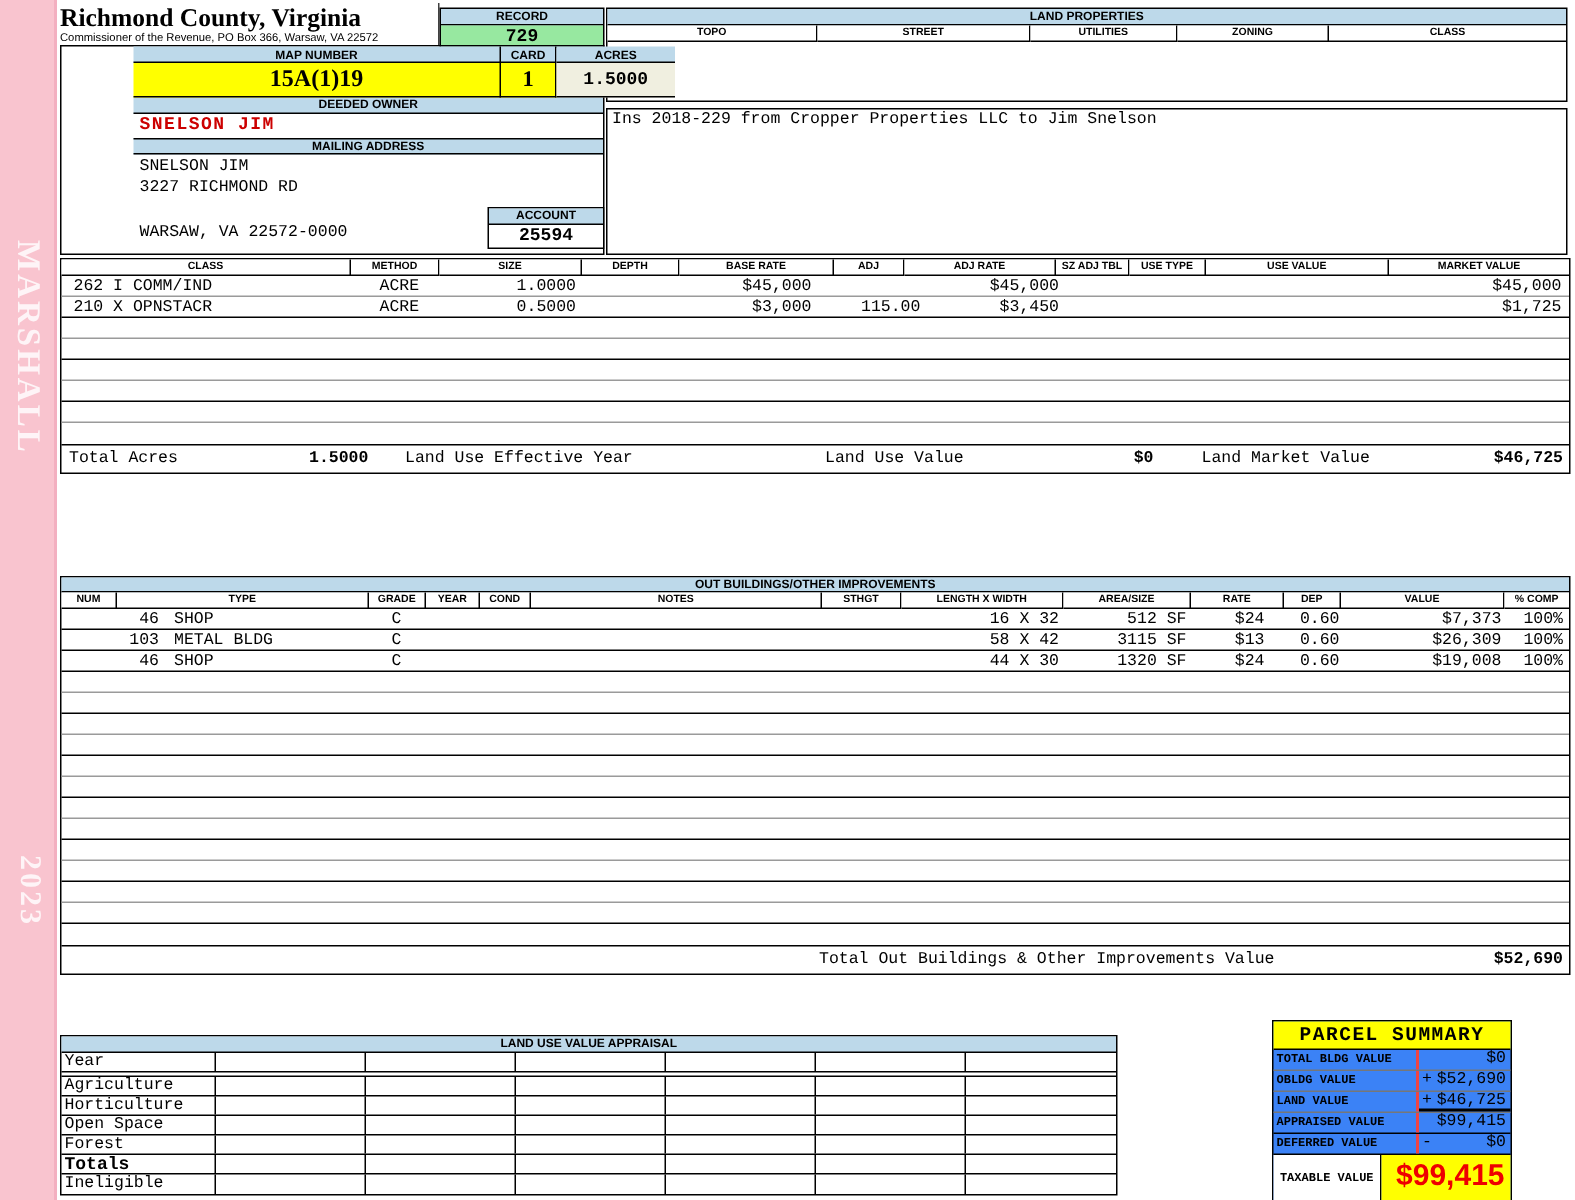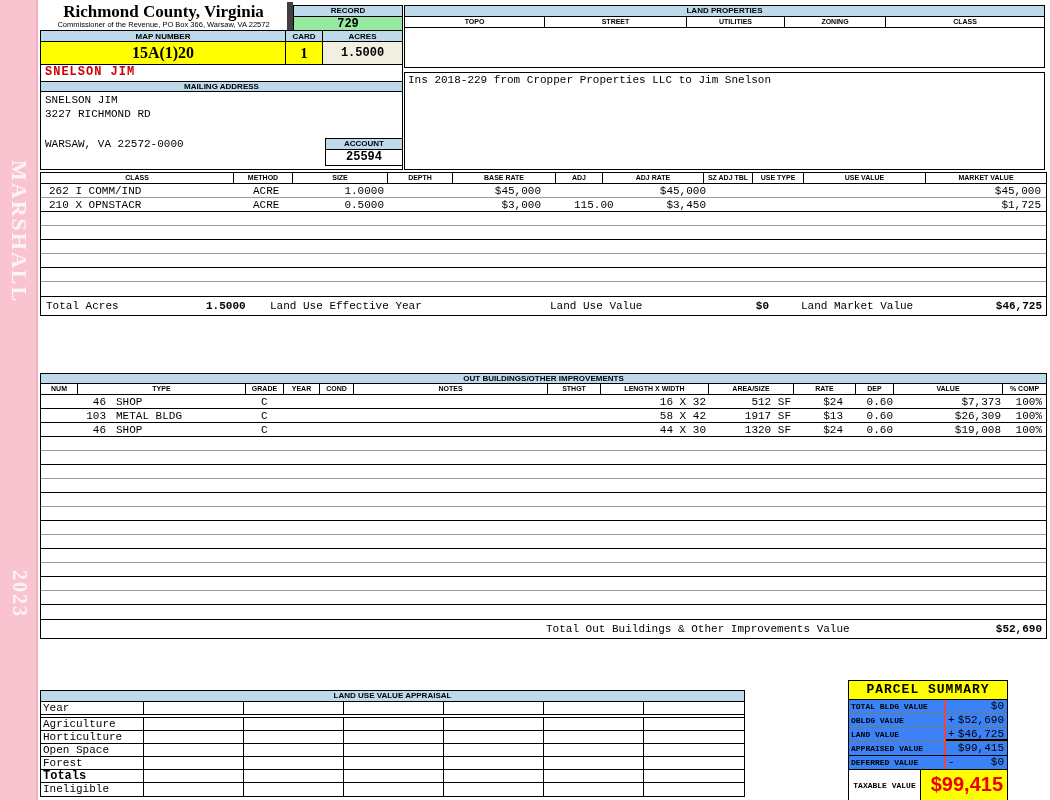--- a/index.html
+++ b/index.html
@@ -12,54 +12,54 @@
   
   .sidebar{left:0;top:0;width:38px;height:800px;background:var(--pink);border-right:2px solid #f3afc0;}
   .vtext{position:absolute;writing-mode:vertical-rl;font-family:"Liberation Serif",serif;font-weight:bold;color:rgba(255,255,255,.82);letter-spacing:2px;}
   .v1{left:6px;top:160px;font-size:22px;}
   .v2{left:8px;top:570px;font-size:20px;}
   
   .band{background:var(--blue);border-bottom:1px solid #000;font:bold 8px "Liberation Sans",sans-serif;text-align:center;line-height:10px;height:11px;overflow:hidden;}
   .rel{position:relative;}
   .cellspan{position:absolute;top:0;white-space:nowrap;font-family:"Liberation Mono",monospace;font-size:11px;line-height:14px;}
   
-  .titlebox{left:40px;top:2px;width:253px;height:28px;text-align:center;border-right:6px solid #404040;}
+  .titlebox{left:40px;top:2px;width:253px;height:28px;border-right:1px solid #404040;}
   .titlebox h1{font:bold 17px "Liberation Serif",serif;line-height:19px;}
   .titlebox .sub{font:7.5px "Liberation Sans",sans-serif;line-height:8px;}
   
   .recordbox{left:293px;top:5px;width:110px;border:1px solid #000;}
   .recordbox .val{background:var(--green);font:bold 12px "Liberation Mono",monospace;text-align:center;height:14px;line-height:14px;}
   
   .lpbox{left:404px;top:5px;width:641px;height:63px;border:1px solid #000;}
   .lp-grid{display:grid;grid-template-columns:140px 142px 98px 101px 158px;}
   .th{border-right:1px solid #000;border-bottom:1px solid #000;font:bold 7px "Liberation Sans",sans-serif;text-align:center;line-height:10px;height:11px;background:#fff;overflow:hidden;}
   .th:last-child{border-right:none;}
   .lp-vals{position:relative;height:39px;font-family:"Liberation Mono",monospace;font-size:11px;}
   .lp-vals span{position:absolute;line-height:13px;white-space:nowrap;}
   
-  .ownerbox{left:40px;top:30px;width:363px;height:140px;border:1px solid #000;}
+  .ownerbox{left:40px;top:30px;width:363px;height:140px;border:1px solid #000;padding-left:48px;}
   .mca-grid{display:grid;grid-template-columns:245px 37px 79px;}
   .mca-grid .hd{background:var(--blue);border-right:1px solid #000;border-bottom:1px solid #000;font:bold 8px "Liberation Sans",sans-serif;text-align:center;line-height:11px;height:11px;}
   .mca-grid .hd:nth-child(3){border-right:none;}
   .mapval{background:var(--yellow);font:bold 16px "Liberation Serif",serif;text-align:center;height:23px;line-height:22px;border-right:1px solid #000;border-bottom:1px solid #000;}
   .cardval{background:var(--yellow);font:bold 15px "Liberation Serif",serif;text-align:center;height:23px;line-height:22px;border-right:1px solid #000;border-bottom:1px solid #000;}
   .acresval{background:var(--cream);font:bold 12px "Liberation Mono",monospace;text-align:center;height:23px;line-height:22px;border-bottom:1px solid #000;}
   .ownername{color:var(--ownerred);font:bold 12px "Liberation Mono",monospace;height:16px;line-height:15px;padding-left:4px;letter-spacing:1px;}
   .addr{position:relative;height:67px;font:11px "Liberation Mono",monospace;}
   .addr span{position:absolute;left:4px;line-height:13px;white-space:nowrap;}
   .accountbox{left:325px;top:138px;width:78px;border:1px solid #000;background:#fff;}
   .accountbox .val{font:bold 12px "Liberation Mono",monospace;text-align:center;height:15px;line-height:15px;}
   
   .notesbox{left:404px;top:72px;width:641px;height:98px;border:1px solid #000;}
   .notesbox .txt{font:11px "Liberation Mono",monospace;padding:1px 3px;white-space:nowrap;}
   
   .tbl{border:1px solid #000;background:#fff;}
   .land-tbl{left:40px;top:172px;width:1007px;}
   .land-grid{display:grid;grid-template-columns:193px 59px 95px 65px 103px 47px 101px 49px 51px 122px 120px;}
-  .ob-tbl{left:40px;top:373px;width:1007px;}
+  .ob-tbl{left:40px;top:384px;width:1007px;}
   .ob-grid{display:grid;grid-template-columns:37px 168px 38px 36px 34px 194px 53px 108px 85px 62px 38px 109px 43px;}
   .trow{height:14px;border-bottom:1px solid #000;}
   .trow.light{border-bottom-color:#9a9a9a;}
   .ttotal{height:19px;border-top:1px solid #000;font:11px "Liberation Mono",monospace;}
   .ttotal span{position:absolute;top:0;line-height:18px;white-space:nowrap;}
   .b{font-weight:bold;}
   
   .lua{left:40px;top:690px;width:705px;border:1px solid #000;}
   .lua-row{display:grid;grid-template-columns:103px repeat(6,1fr);height:13px;border-bottom:1px solid #000;}
   .lua-row:last-child{border-bottom:none;}
@@ -112,24 +112,25 @@
   </div>
 </div>
 
 <div class="abs ownerbox">
   <div class="mca-grid">
     <div class="hd">MAP NUMBER</div>
     <div class="hd">CARD</div>
     <div class="hd">ACRES</div>
   </div>
   <div class="mca-grid">
-    <div class="mapval">15A(1)20</div>
+    <div class="mapval">15A(1)19</div>
     <div class="cardval">1</div>
     <div class="acresval">1.5000</div>
   </div>
+  <div class="band">DEEDED OWNER</div>
   <div class="ownername">SNELSON JIM</div>
   <div class="band" style="border-top:1px solid #000">MAILING ADDRESS</div>
   <div class="addr">
     <span style="top:2px">SNELSON JIM</span>
     <span style="top:16px">3227 RICHMOND RD</span>
     <span style="top:30px"></span>
     <span style="top:46px">WARSAW, VA 22572-0000</span>
   </div>
 </div>
 <div class="abs accountbox">
@@ -215,21 +216,21 @@
     <span class="cellspan" style="right:203px">$24</span>
     <span class="cellspan" style="right:153px">0.60</span>
     <span class="cellspan" style="right:45px">$7,373</span>
     <span class="cellspan" style="right:4px">100%</span>
   </div>
   <div class="trow rel">
     <span class="cellspan" style="right:940px">103</span>
     <span class="cellspan" style="left:75px">METAL BLDG</span>
     <span class="cellspan" style="left:220px">C</span>
     <span class="cellspan" style="right:340px">58 X 42</span>
-    <span class="cellspan" style="right:255px">1917 SF</span>
+    <span class="cellspan" style="right:255px">3115 SF</span>
     <span class="cellspan" style="right:203px">$13</span>
     <span class="cellspan" style="right:153px">0.60</span>
     <span class="cellspan" style="right:45px">$26,309</span>
     <span class="cellspan" style="right:4px">100%</span>
   </div>
   <div class="trow rel">
     <span class="cellspan" style="right:940px">46</span>
     <span class="cellspan" style="left:75px">SHOP</span>
     <span class="cellspan" style="left:220px">C</span>
     <span class="cellspan" style="right:340px">44 X 30</span>

